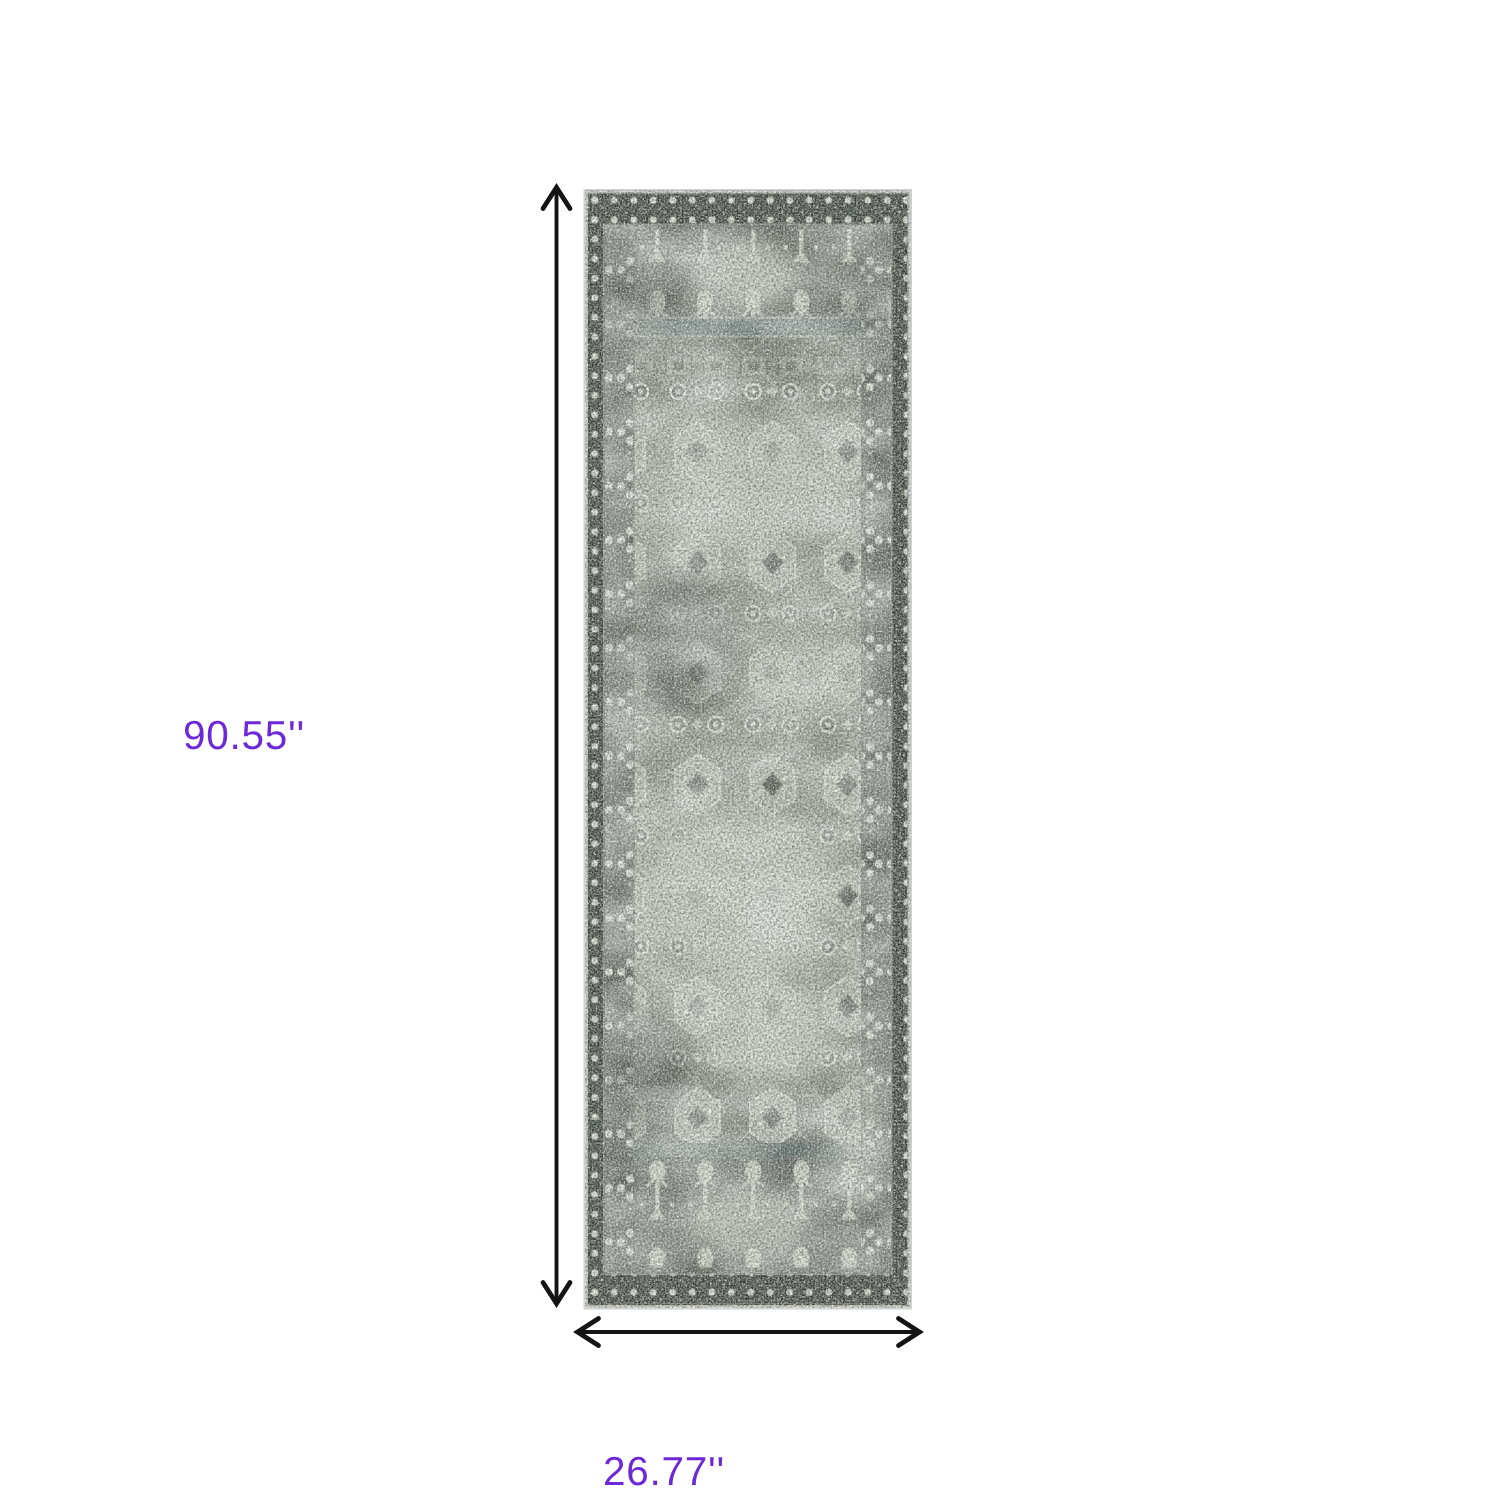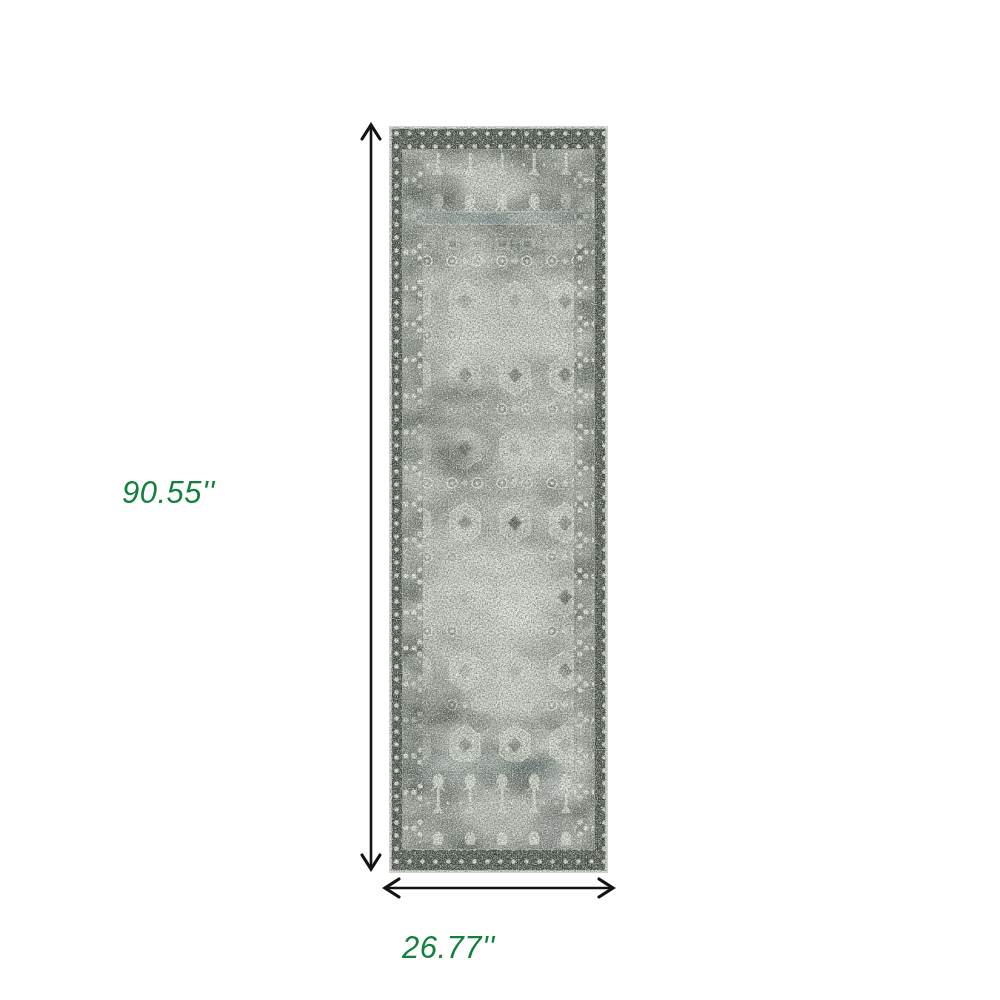--- a/index.html
+++ b/index.html
@@ -10,25 +10,25 @@
   .stage{position:relative;width:1000px;height:1000px;background:#ffffff;}
   .rug{
     position:absolute;left:390px;top:127px;width:217px;height:745px;
     box-shadow:0 0 0 1px rgba(120,125,118,0.35);
   }
   .rug svg{display:block;width:100%;height:100%;}
   .arrow{position:absolute;}
   .arrow-v{left:356px;top:119px;width:30px;height:756px;}
   .arrow-h{left:379px;top:873px;width:240px;height:30px;}
   .dim-label{
-    position:absolute;color:#15803d;font-size:31px;line-height:1;
-    letter-spacing:0.5px;white-space:nowrap;font-style:italic;
+    position:absolute;color:#6d28d9;font-size:27px;line-height:1;
+    letter-spacing:0.5px;white-space:nowrap;
   }
   .dim-label-h{left:122px;top:477px;}
-  .dim-label-w{left:402px;top:932px;}
+  .dim-label-w{left:402px;top:968px;}
 </style>
 </head>
 <body>
 
 <div class="stage">
 
   <div class="rug">
     <svg viewBox="0 0 217 745" preserveAspectRatio="none" aria-hidden="true">
       <defs>
         <linearGradient id="fieldGrad" x1="0" y1="0" x2="0" y2="1">

